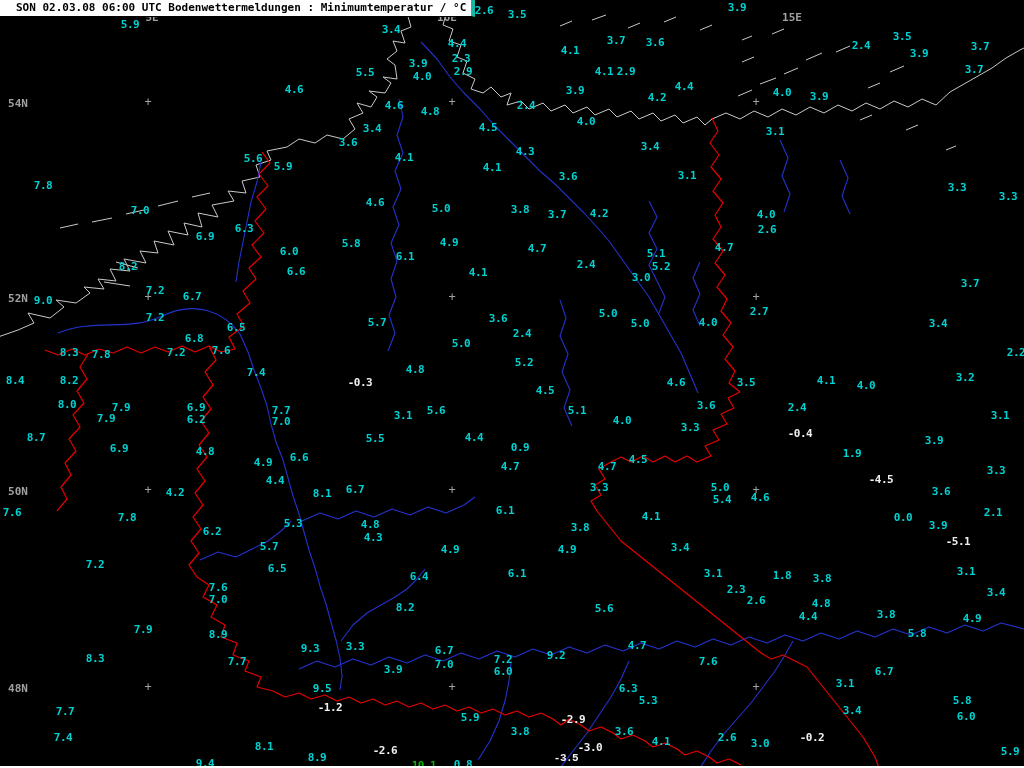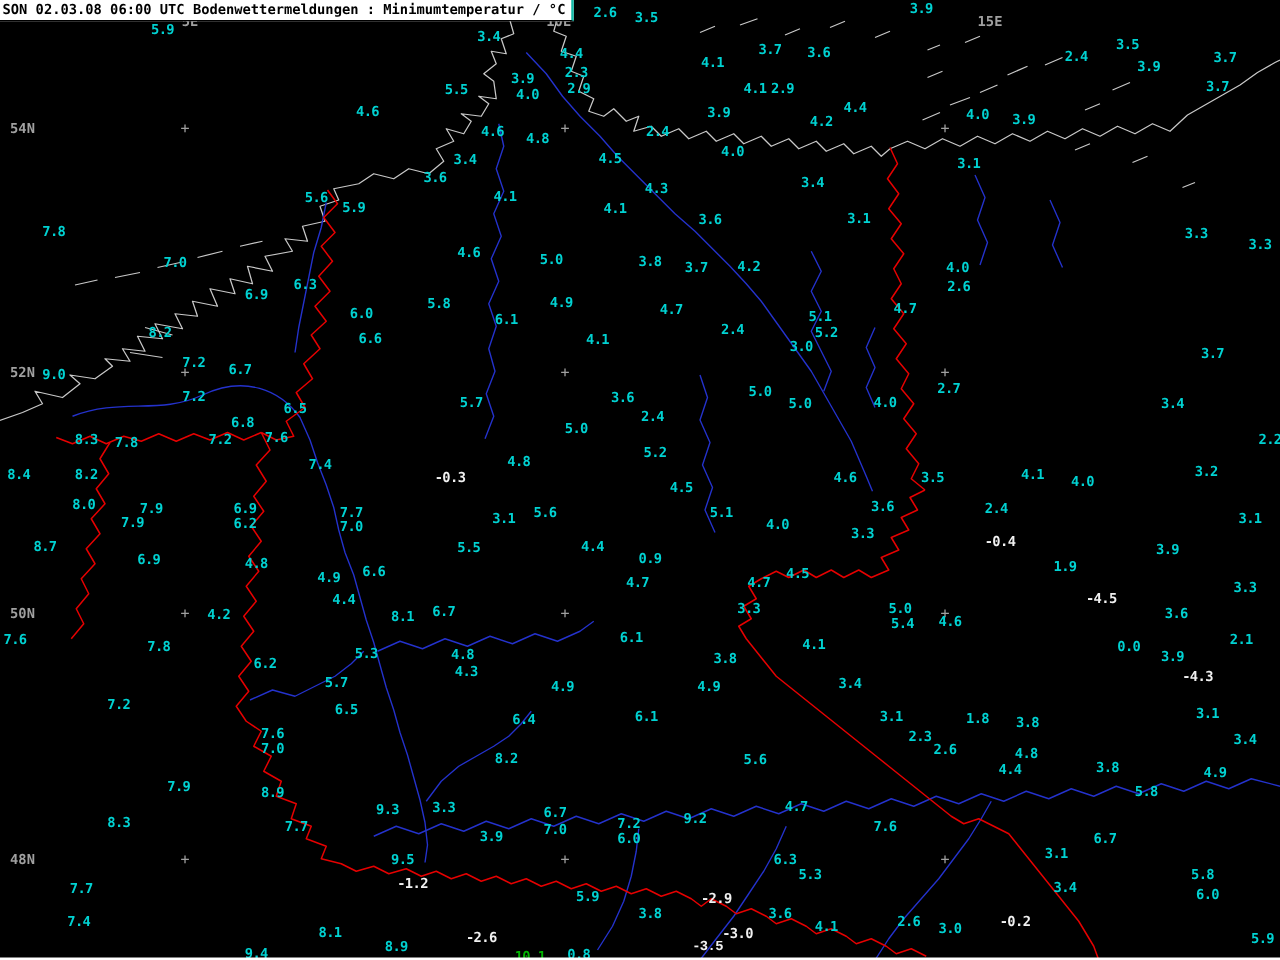--- a/index.html
+++ b/index.html
@@ -11,22 +11,22 @@
   .river{stroke:var(--river,#2432cc);stroke-width:1.1;fill:none;stroke-linejoin:round;}
   .station{position:absolute;transform:translate(-50%,-50%);font:bold 11px "DejaVu Sans Mono",monospace;
            color:var(--cy,#00d2d2);white-space:nowrap;letter-spacing:-0.5px;z-index:5;}
   .station.negative{color:var(--neg,#f0f0f0);}
   .station.special{color:var(--spec,#00b400);}
   .cross{position:absolute;transform:translate(-50%,-55%);color:var(--grid,#a0a0a0);
          font:12px "DejaVu Sans Mono",monospace;z-index:3;}
   .geo-label{position:absolute;transform:translate(-50%,-50%);color:var(--grid,#a0a0a0);
              font:bold 11px "DejaVu Sans Mono",monospace;z-index:4;}
   #title-bar{position:absolute;left:0;top:0;height:14px;background:var(--tbg,#fff);color:var(--tfg,#000);
-             font:bold 11px "DejaVu Sans Mono",monospace;padding:1px 5px 1px 2px;z-index:20;
-             white-space:nowrap;border-right:2px solid #14b8a6;border-bottom:1px solid #000;}
+             font:bold 11px "DejaVu Sans Mono",monospace;padding:1px 5px 1px 16px;z-index:20;
+             white-space:nowrap;border-right:4px solid #14b8a6;border-bottom:1px solid #000;}
   #bottom-frame{position:absolute;left:0;top:766px;width:1024px;height:2px;background:#fff;z-index:6;}
 </style>
 </head>
 <body>
 
 <div id="screen" style="--bg: #000000; --cy: #00d2d2; --neg: #f0f0f0; --spec: #00b400; --border: #e60000; --river: #2432cc; --coast: #c8c8c8; --grid: #a0a0a0; --tbg: #ffffff; --tfg: #000000;">
 
   <svg id="map-svg" viewBox="0 0 1024 768" xmlns="http://www.w3.org/2000/svg">
     <g>
       <path class="coast" d="M-2,337 L18,330 34,323 28,313 50,318 64,307 56,300 76,303 90,293 84,287 104,289 98,279 116,281 110,269 130,271 124,259 146,263 140,251 158,253 154,241 174,245 168,231 188,235 184,223 202,227 198,213 218,217 212,205 234,201 228,191 246,193 242,181 260,177 256,165 271,160 267,151 287,147 299,139 315,143 327,135 343,139 355,129 349,119 363,113 357,103 371,107 377,97 369,91 385,93 391,83 383,77 397,79 395,65 387,59 397,51 393,41 405,43 401,31 411,27 407,13 417,15 413,0"></path>
@@ -225,21 +225,21 @@
       <span class="station" style="left: 275px; top: 480px;">4.4</span>
       <span class="station" style="left: 505px; top: 510px;">6.1</span>
       <span class="station" style="left: 599px; top: 487px;">3.3</span>
       <span class="station" style="left: 720px; top: 487px;">5.0</span>
       <span class="station" style="left: 722px; top: 499px;">5.4</span>
       <span class="station" style="left: 760px; top: 497px;">4.6</span>
       <span class="station" style="left: 941px; top: 491px;">3.6</span>
       <span class="station" style="left: 993px; top: 512px;">2.1</span>
       <span class="station" style="left: 903px; top: 517px;">0.0</span>
       <span class="station" style="left: 938px; top: 525px;">3.9</span>
-      <span class="station negative" style="left: 958px; top: 541px;">-4.3</span>
+      <span class="station negative" style="left: 958px; top: 541px;">-5.1</span>
       <span class="station" style="left: 12px; top: 512px;">7.6</span>
       <span class="station" style="left: 127px; top: 517px;">7.8</span>
       <span class="station" style="left: 322px; top: 493px;">8.1</span>
       <span class="station" style="left: 355px; top: 489px;">6.7</span>
       <span class="station" style="left: 293px; top: 523px;">5.3</span>
       <span class="station" style="left: 212px; top: 531px;">6.2</span>
       <span class="station" style="left: 370px; top: 524px;">4.8</span>
       <span class="station" style="left: 373px; top: 537px;">4.3</span>
       <span class="station" style="left: 269px; top: 546px;">5.7</span>
       <span class="station" style="left: 450px; top: 549px;">4.9</span>

